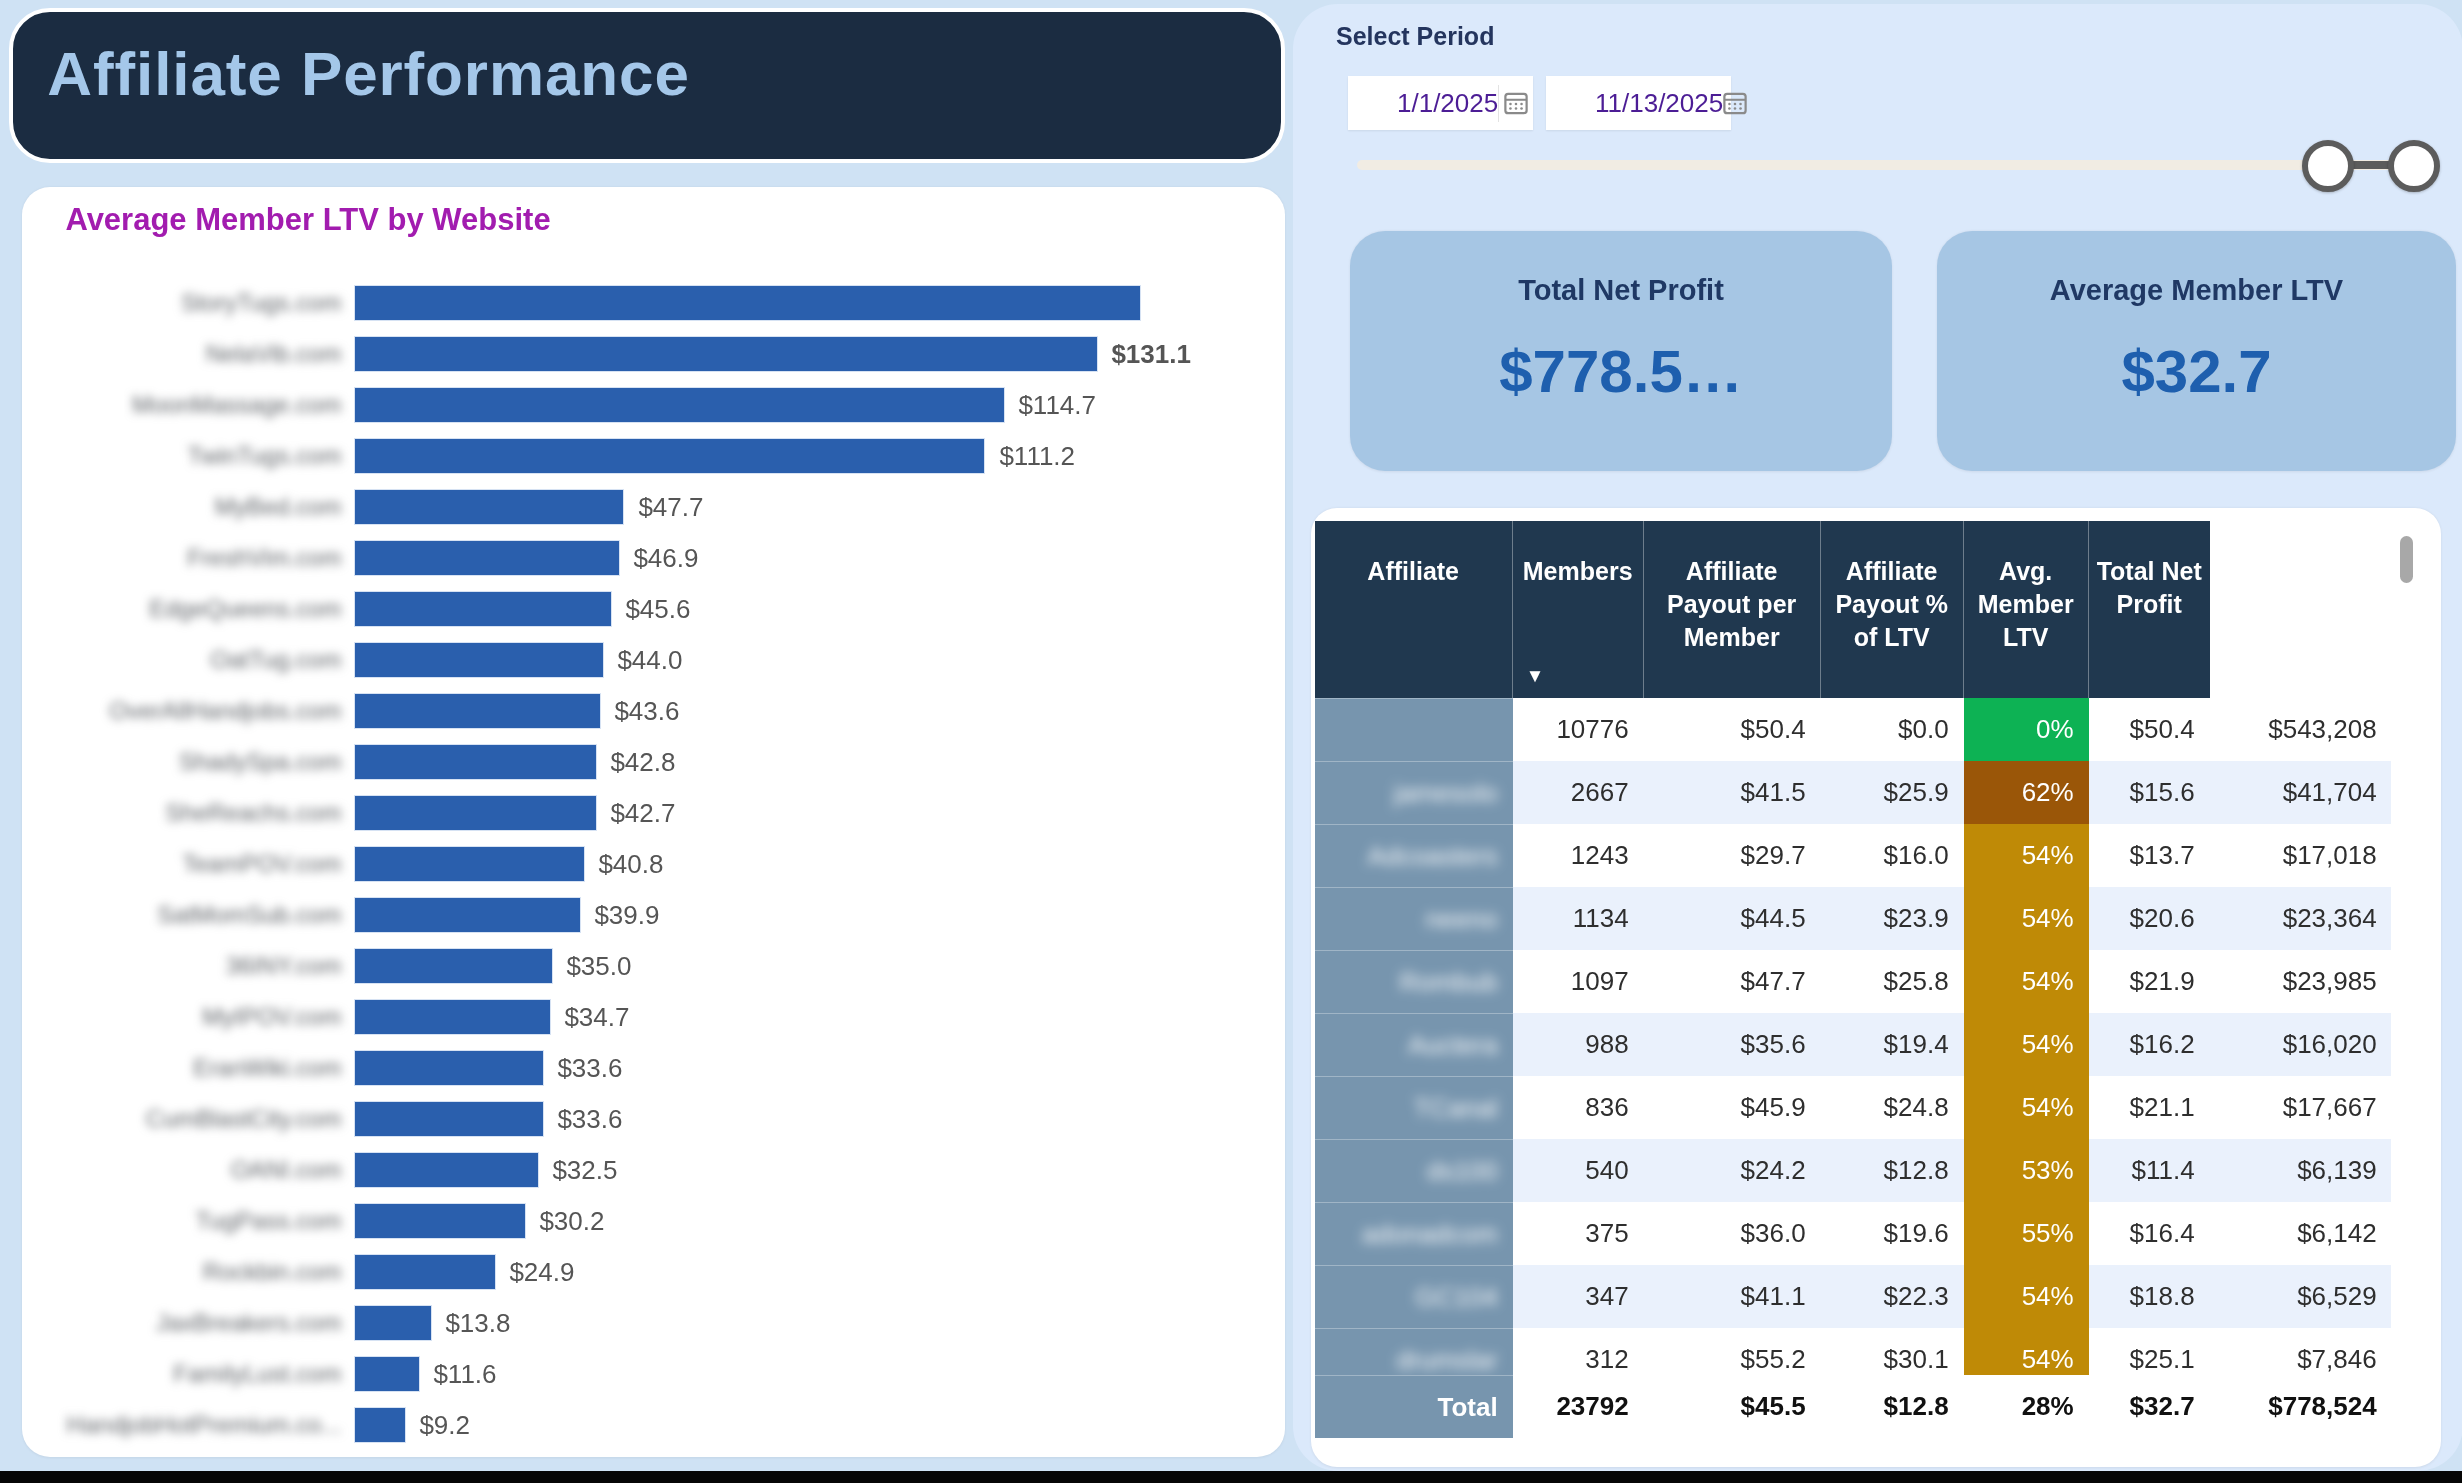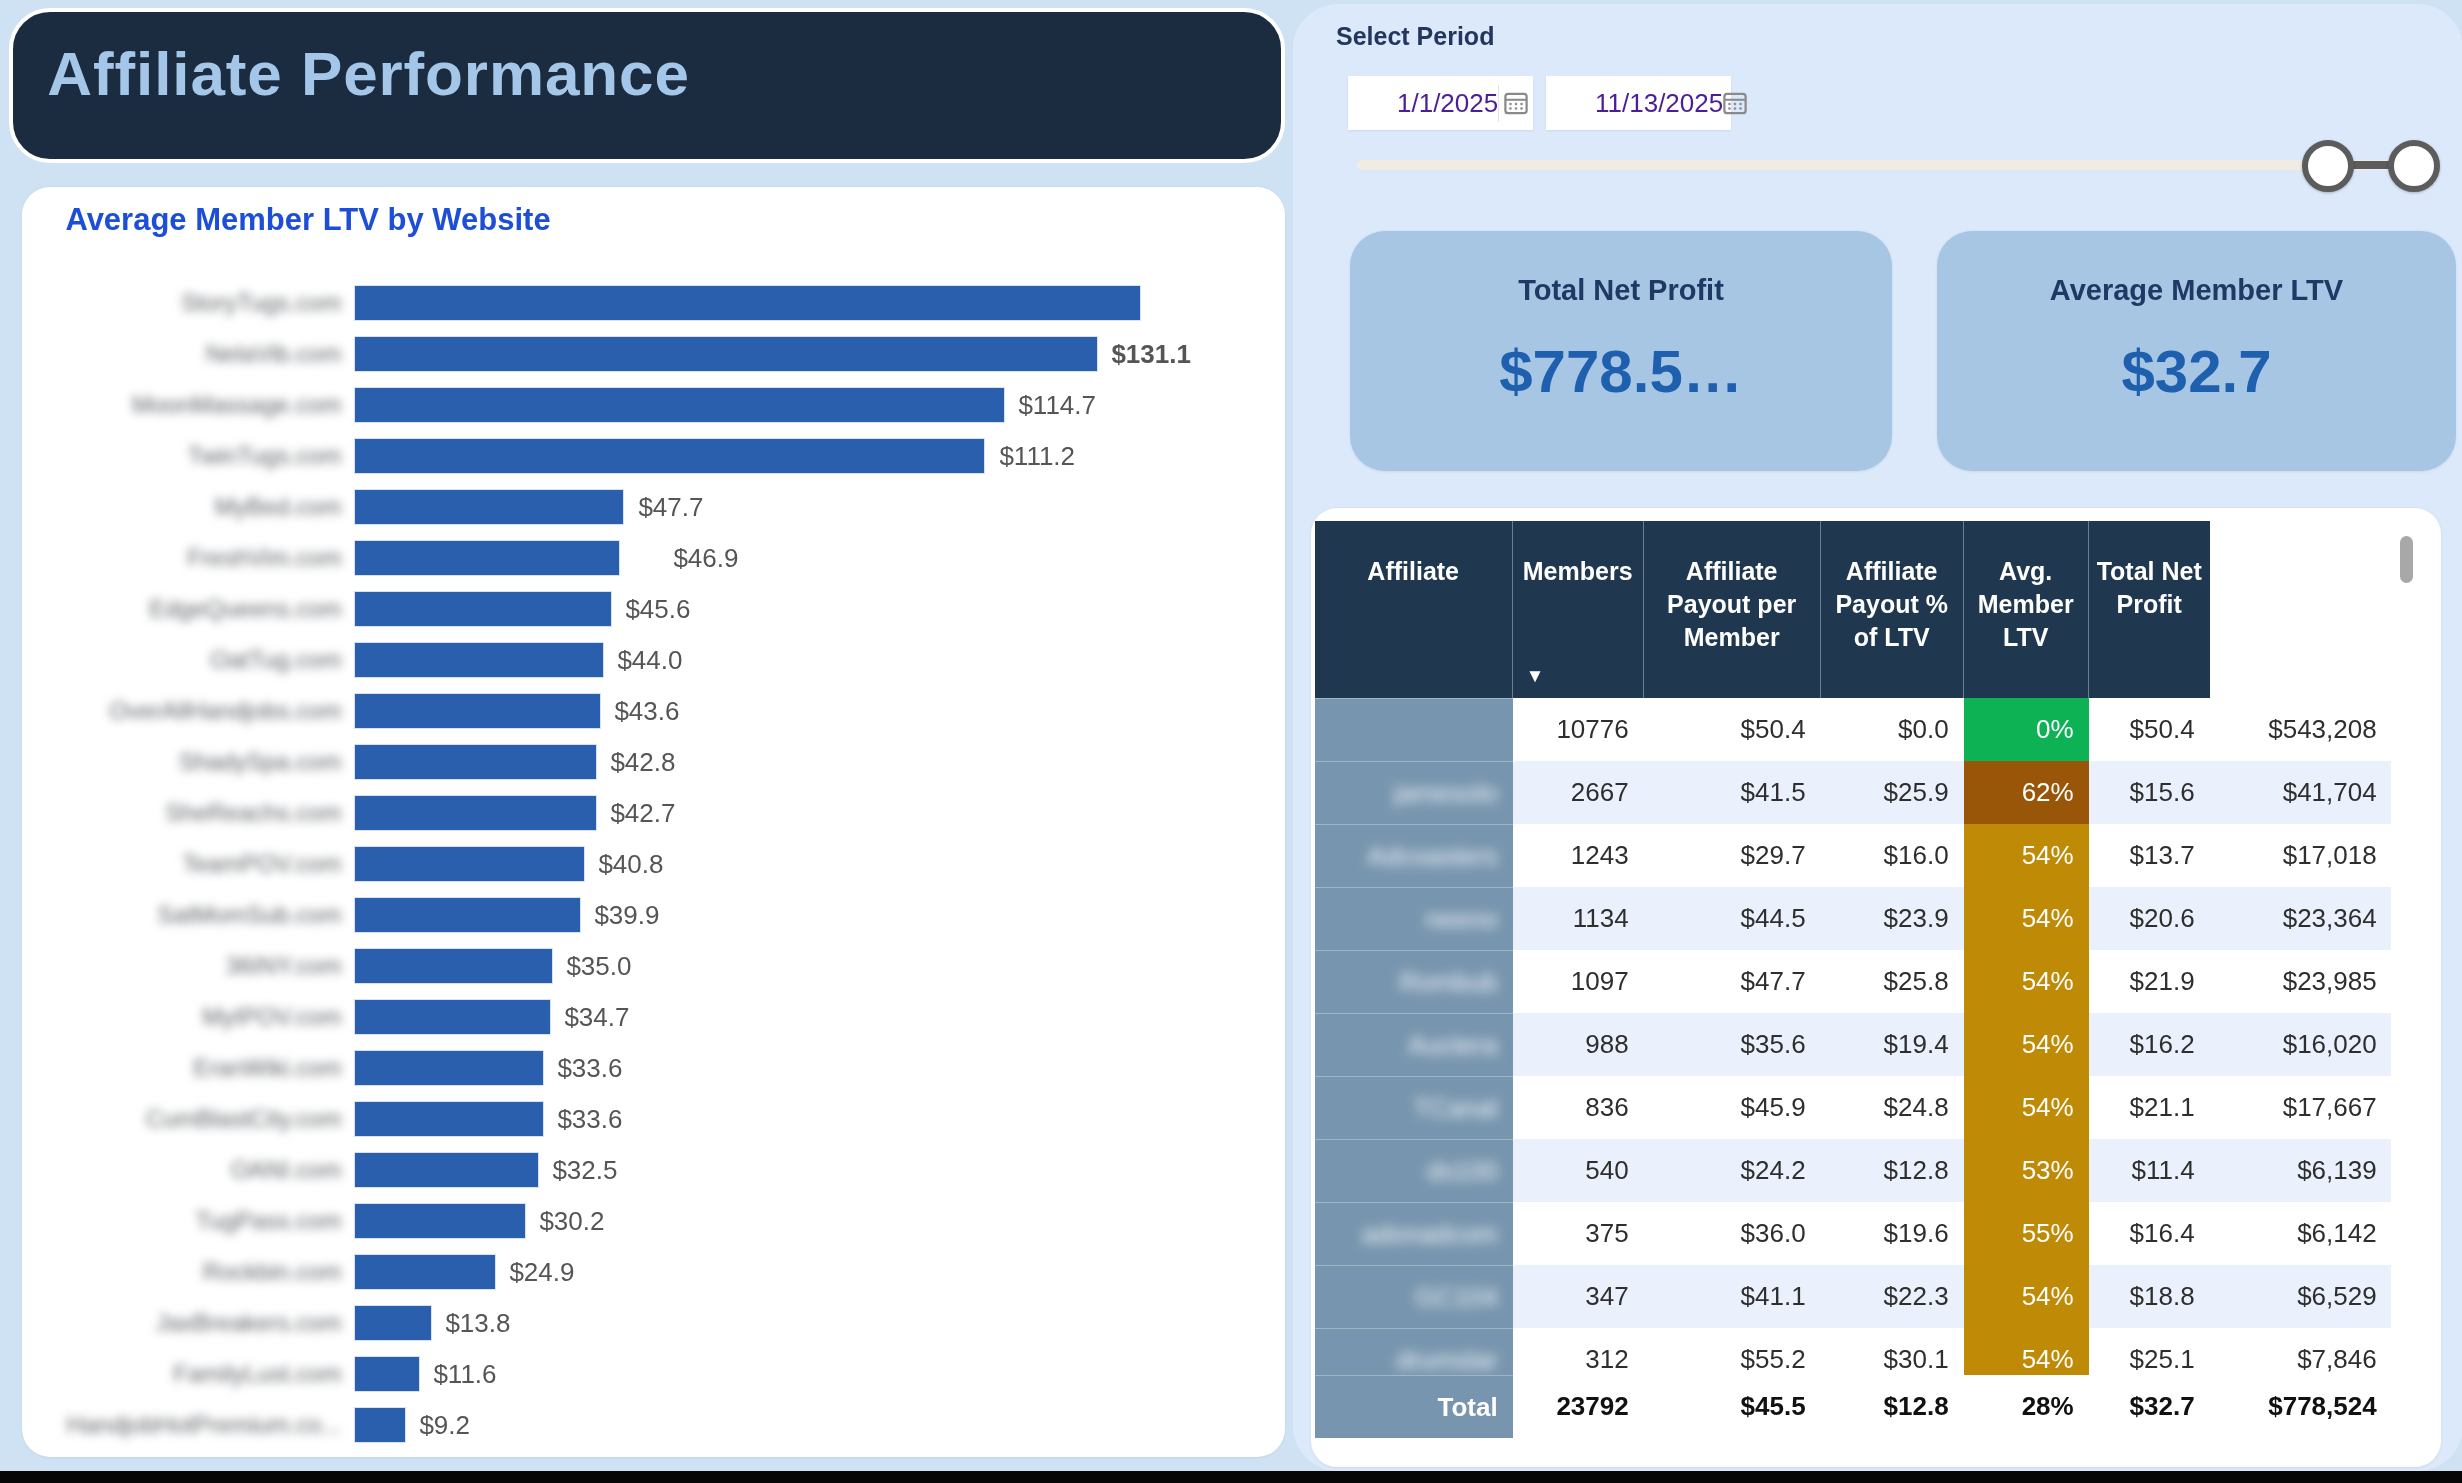--- a/index.html
+++ b/index.html
@@ -37,21 +37,21 @@
     display:flex; flex-direction:column; align-items:center; padding-top:43px;
     box-shadow:0 0.9px 2.8px rgba(0,0,0,0.07); }
   #kpi-0 { left:1350px; width:542px; }
   #kpi-1 { left:1937px; width:519px; }
   .kpi-title { font-size:29px; font-weight:800; color:#1f3864; }
   .kpi-value { font-size:60px; font-weight:800; color:#1e5fae; margin-top:30px; }
 
   
   #chart-card { left:22.4px; top:187px; width:1263px; height:1270px;
     background:#ffffff; border-radius:28px; box-shadow:0 0.9px 2.8px rgba(0,0,0,0.06); }
-  #chart-title { position:absolute; left:43px; top:15px; font-size:31px; font-weight:600; color:#1d4ed8; }
+  #chart-title { position:absolute; left:43px; top:15px; font-size:31px; font-weight:600; color:#a21caf; }
   #chart-rows { position:absolute; left:0; top:90px; right:0; }
   .crow { height:51px; display:flex; align-items:center; }
   .clabel { width:332px; text-align:right; padding-right:13px; font-size:24px; color:#5f6368;
     filter:blur(4.7px); white-space:nowrap; overflow:hidden; }
   .cbararea { position:relative; flex:1; height:36px; }
   .cbar { position:absolute; left:0; top:0; height:36px; background:#2a5fad;
     border:0.9px solid #d6e2f3; }
   .cval { position:absolute; top:50%; transform:translateY(-50%); font-size:26px; color:#555555; white-space:nowrap; }
   .cval.inside { color:#ffffff; font-weight:700; }
 
@@ -173,21 +173,21 @@
         <div class="clabel">MyBed.com</div>
         <div class="cbararea">
           <div class="cbar" style="width: 270px; background: rgb(42, 95, 173);"></div>
           <div class="cval" style="left: 284px;">$47.7</div>
         </div>
       </div>
       <div class="crow">
         <div class="clabel">FreshVim.com</div>
         <div class="cbararea">
           <div class="cbar" style="width: 266px; background: rgb(42, 95, 173);"></div>
-          <div class="cval" style="left: 279px; margin-left: 40px;">$46.9</div>
+          <div class="cval" style="left: 279px;">$46.9</div>
         </div>
       </div>
       <div class="crow">
         <div class="clabel">EdgeQueens.com</div>
         <div class="cbararea">
           <div class="cbar" style="width: 258px; background: rgb(42, 95, 173);"></div>
           <div class="cval" style="left: 271px;">$45.6</div>
         </div>
       </div>
       <div class="crow">

